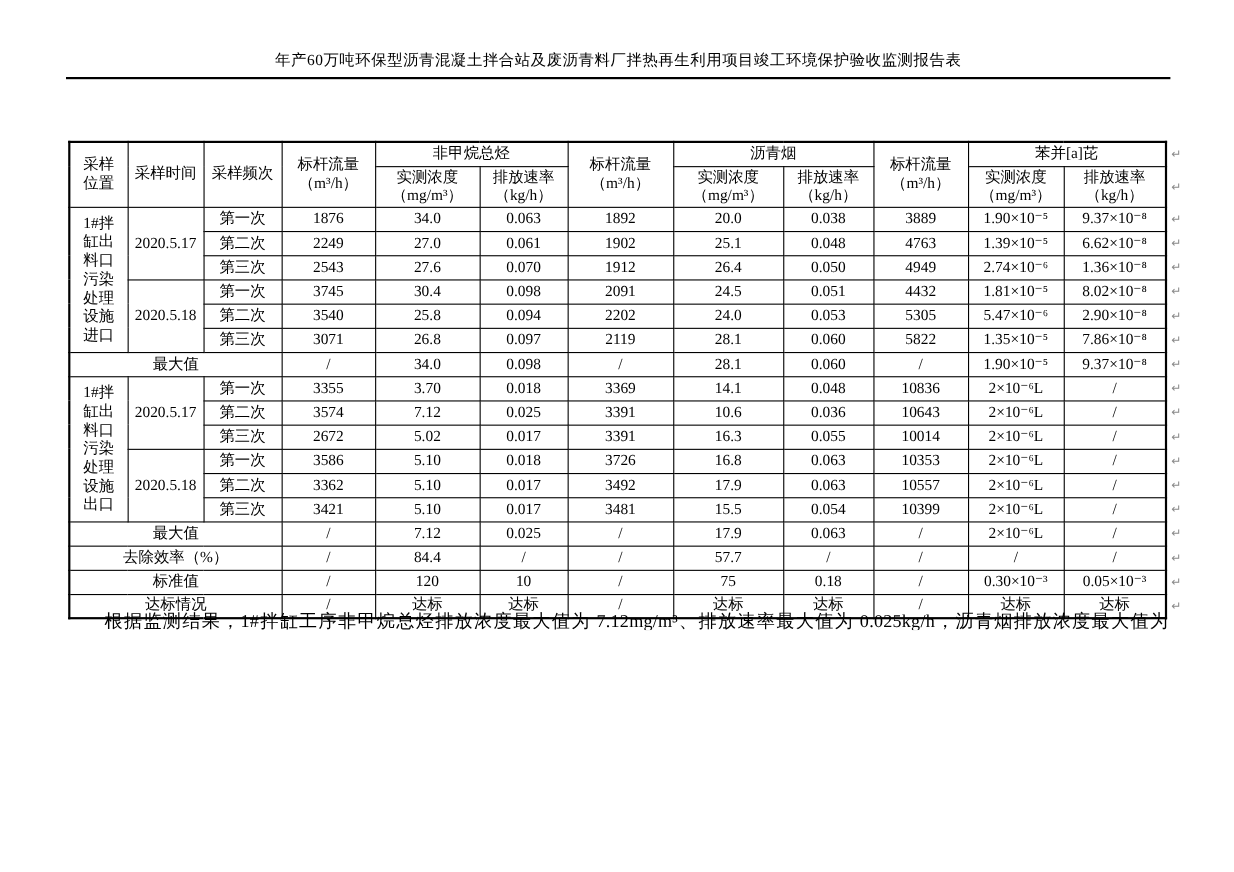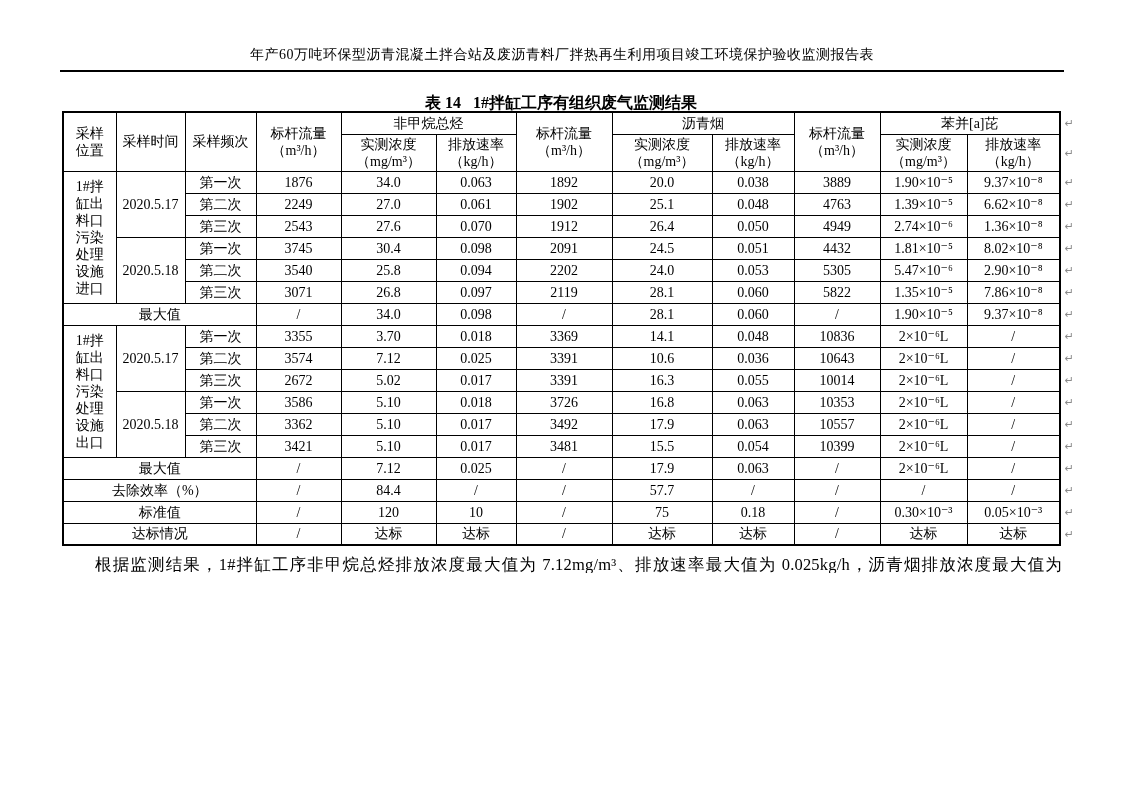--- a/index.html
+++ b/index.html
@@ -22,21 +22,21 @@
     white-space:nowrap;
   }
   .table-caption {
     position:absolute; left:0; top:93px; width:100%;
     text-align:center;
     font-weight:bold;
     font-size:16px;
     white-space:pre;
   }
   table.monitor {
-    position:absolute; left:62px; top:111px;
+    position:absolute; left:62px; top:128px;
     width:996px;
     border-collapse:collapse;
     table-layout:fixed;
     border:2px solid #000;
   }
   table.monitor th, table.monitor td {
     border:1px solid #000;
     text-align:center;
     vertical-align:middle;
     font-size:14px;
@@ -75,21 +75,20 @@
     font-weight:bold;
   }
 </style>
 </head>
 <body>
 
 <div class="page">
 
   <div class="doc-header">年产60万吨环保型沥青混凝土拌合站及废沥青料厂拌热再生利用项目竣工环境保护验收监测报告表</div>
 
-  <div class="table-caption">表 14   1#拌缸工序有组织废气监测结果</div>
 
   <table class="monitor">
     <colgroup>
       <col style="width:53px">
         <col style="width:69px">
         <col style="width:71px">
       <col style="width:85px">
         <col style="width:95px">
         <col style="width:80px">
       <col style="width:96px">

